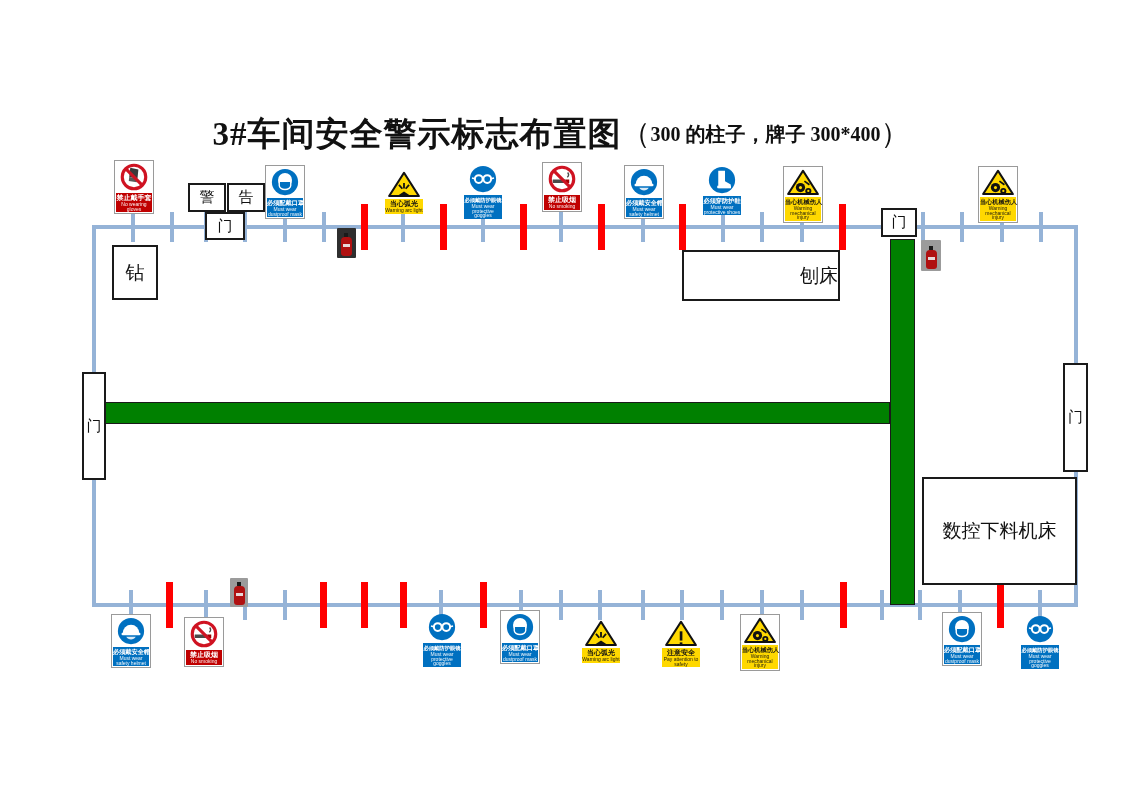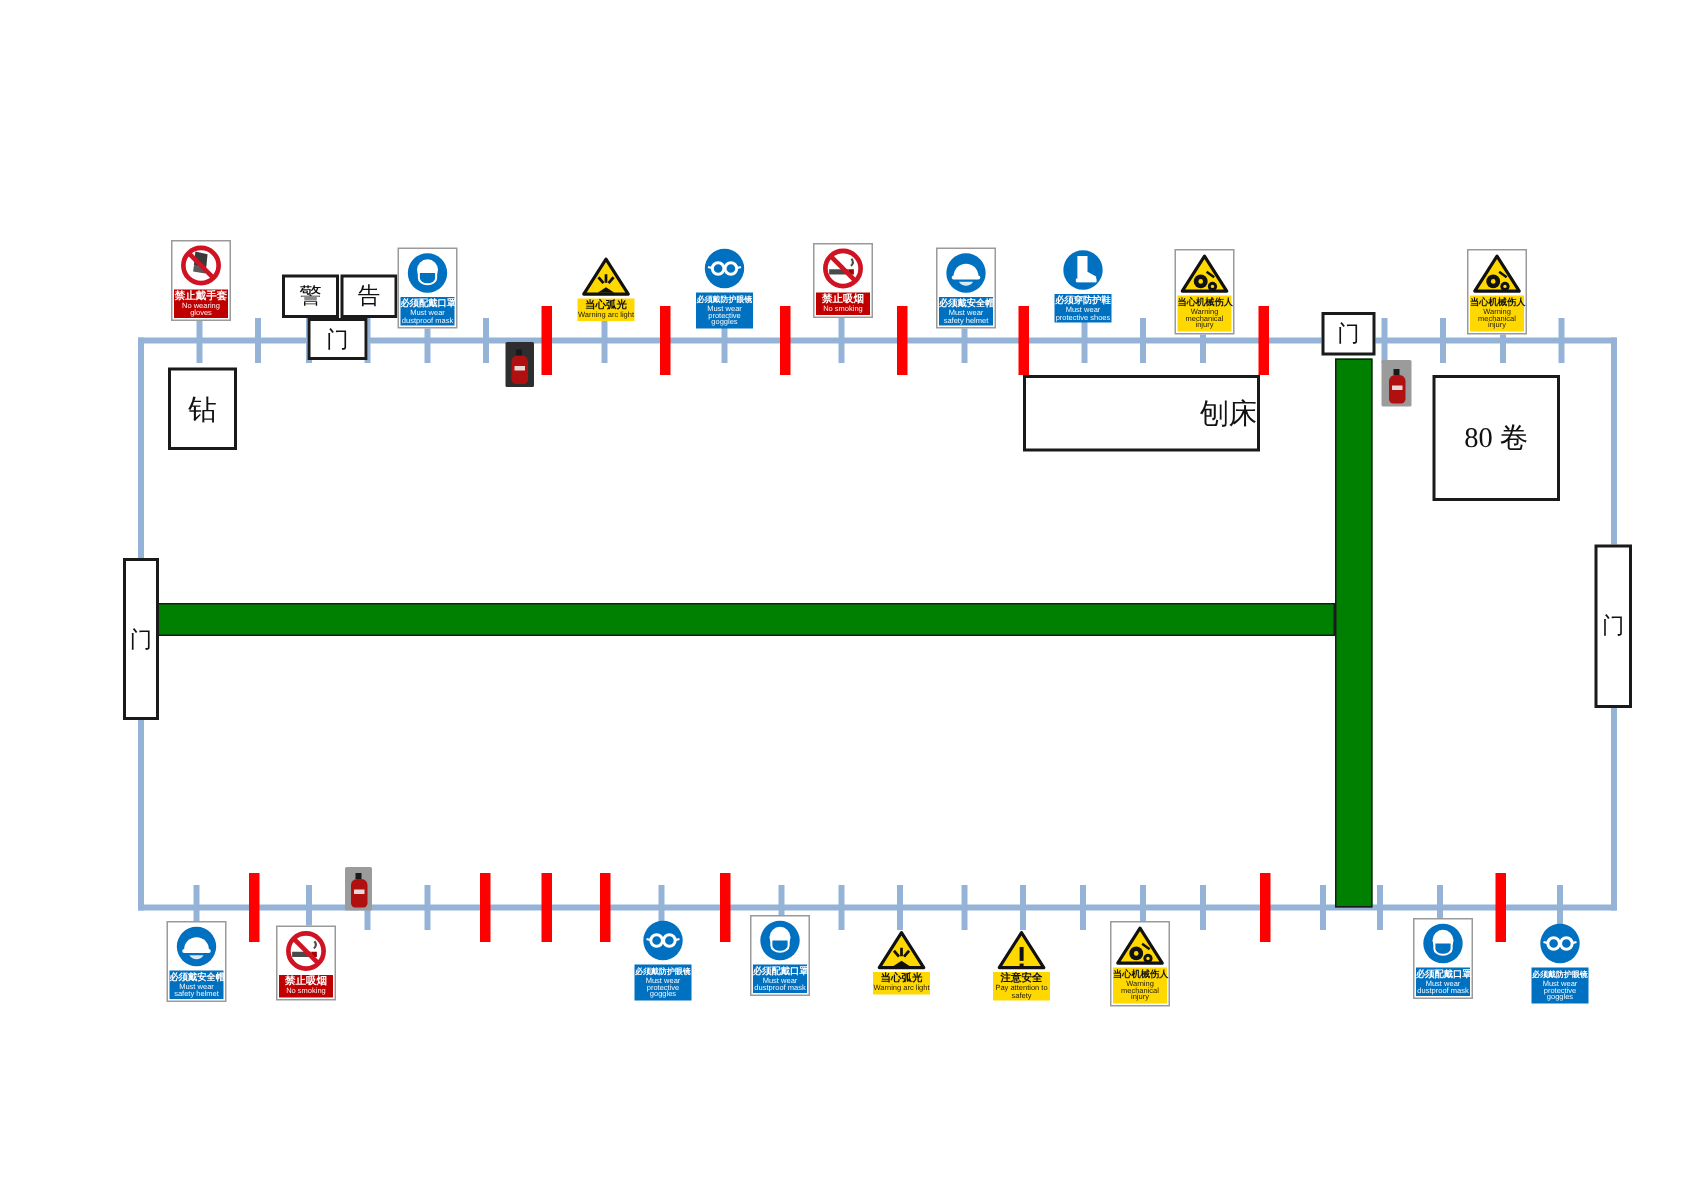--- a/index.html
+++ b/index.html
@@ -30,20 +30,23 @@
   .ext{position:absolute;display:flex;align-items:flex-end;justify-content:center;border-radius:1px;}
   .ext .bottle{width:11px;height:19px;background:#b01010;border-radius:4px 4px 3px 3px;
        position:relative;margin-bottom:2px;}
   .ext .bottle .band{position:absolute;left:2px;top:7px;width:7px;height:3px;background:#e8d8d8;}
   .ext .bottle .nozzle{position:absolute;left:3px;top:-4px;width:4px;height:4px;background:#1a1a1a;}
 </style>
 </head>
 <body>
 
 <div class="canvas">
+  <div class="title">
+    <span class="t-main">3#车间安全警示标志布置图</span><span class="t-paren">（</span><span class="t-note">300 的柱子，牌子 300*400</span><span class="t-paren">）</span>
+  </div>
   <div id="floor">
       <div class="wall" style="left: 92px; top: 225px; width: 986px; height: 4px; background: rgb(149, 179, 215);"></div>
       <div class="wall" style="left: 92px; top: 603px; width: 986px; height: 4px; background: rgb(149, 179, 215);"></div>
       <div class="wall" style="left: 92px; top: 225px; width: 4px; height: 382px; background: rgb(149, 179, 215);"></div>
       <div class="wall" style="left: 1074px; top: 225px; width: 4px; height: 382px; background: rgb(149, 179, 215);"></div>
       <div class="tick" style="left: 131px; top: 212px; width: 4px; height: 30px; background: rgb(149, 179, 215);"></div>
       <div class="tick" style="left: 170px; top: 212px; width: 4px; height: 30px; background: rgb(149, 179, 215);"></div>
       <div class="tick" style="left: 204px; top: 212px; width: 4px; height: 30px; background: rgb(149, 179, 215);"></div>
       <div class="tick" style="left: 243px; top: 212px; width: 4px; height: 30px; background: rgb(149, 179, 215);"></div>
       <div class="tick" style="left: 283px; top: 212px; width: 4px; height: 30px; background: rgb(149, 179, 215);"></div>
@@ -90,22 +93,22 @@
       <div class="redcol" style="left: 839.5px; top: 582px; width: 7px; height: 46px; background: rgb(255, 0, 0);"></div>
       <div class="redcol" style="left: 996.5px; top: 582px; width: 7px; height: 46px; background: rgb(255, 0, 0);"></div>
       <div class="green" style="left: 105px; top: 402px; width: 785px; height: 22px; background: rgb(0, 128, 0);"></div>
       <div class="green" style="left: 890px; top: 239px; width: 25px; height: 366px; background: rgb(0, 128, 0);"></div>
       <div class="room center" style="left: 112px; top: 245px; width: 46px; height: 55px; font-size: 19px;">
         <span class="">钻</span>
       </div>
       <div class="room left" style="left: 682px; top: 250px; width: 158px; height: 51px; font-size: 19px;">
         <span class="">刨床</span>
       </div>
-      <div class="room center" style="left: 955px; top: 250px; width: 85px; height: 84px; font-size: 19px;">
-        <span class="">80 卷</span>
+      <div class="room center" style="left: 922px; top: 477px; width: 155px; height: 108px; font-size: 19px;">
+        <span class="">数控下料机床</span>
       </div>
       <div class="door" style="left: 205px; top: 212px; width: 40px; height: 28px;">
         <span class="">门</span>
       </div>
       <div class="door" style="left: 881px; top: 208px; width: 36px; height: 29px;">
         <span class="">门</span>
       </div>
       <div class="door" style="left: 82px; top: 372px; width: 24px; height: 108px;">
         <span class="">门</span>
       </div>

